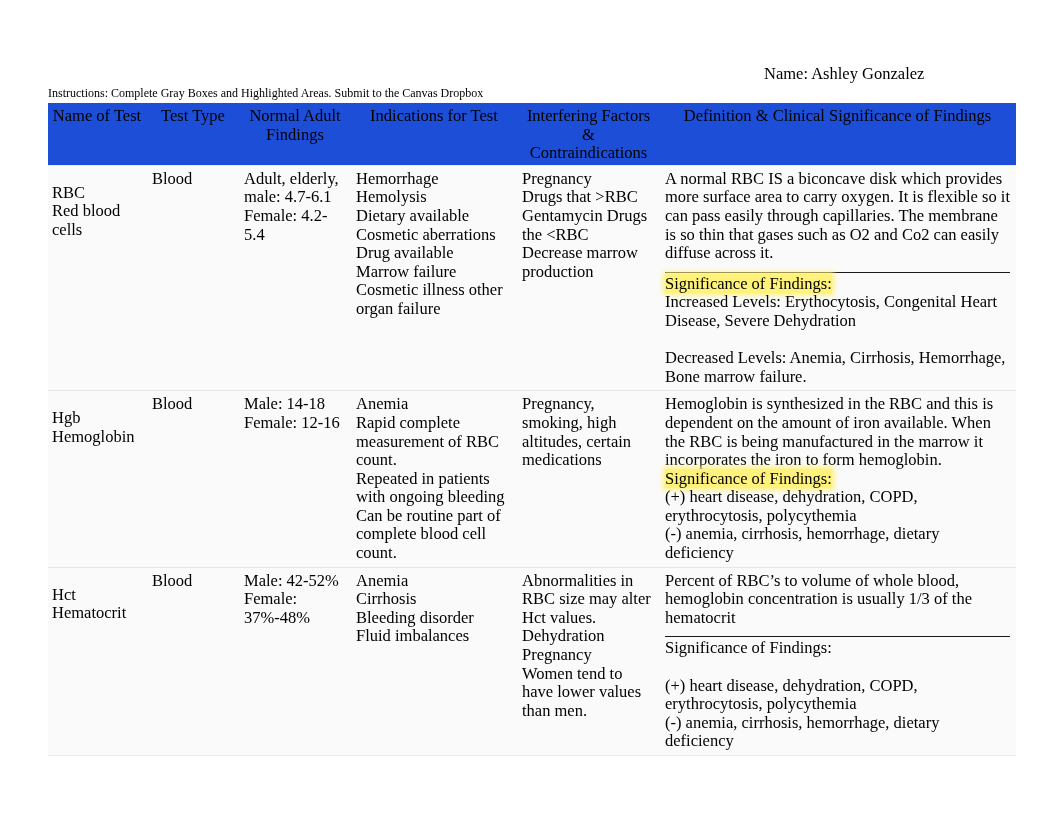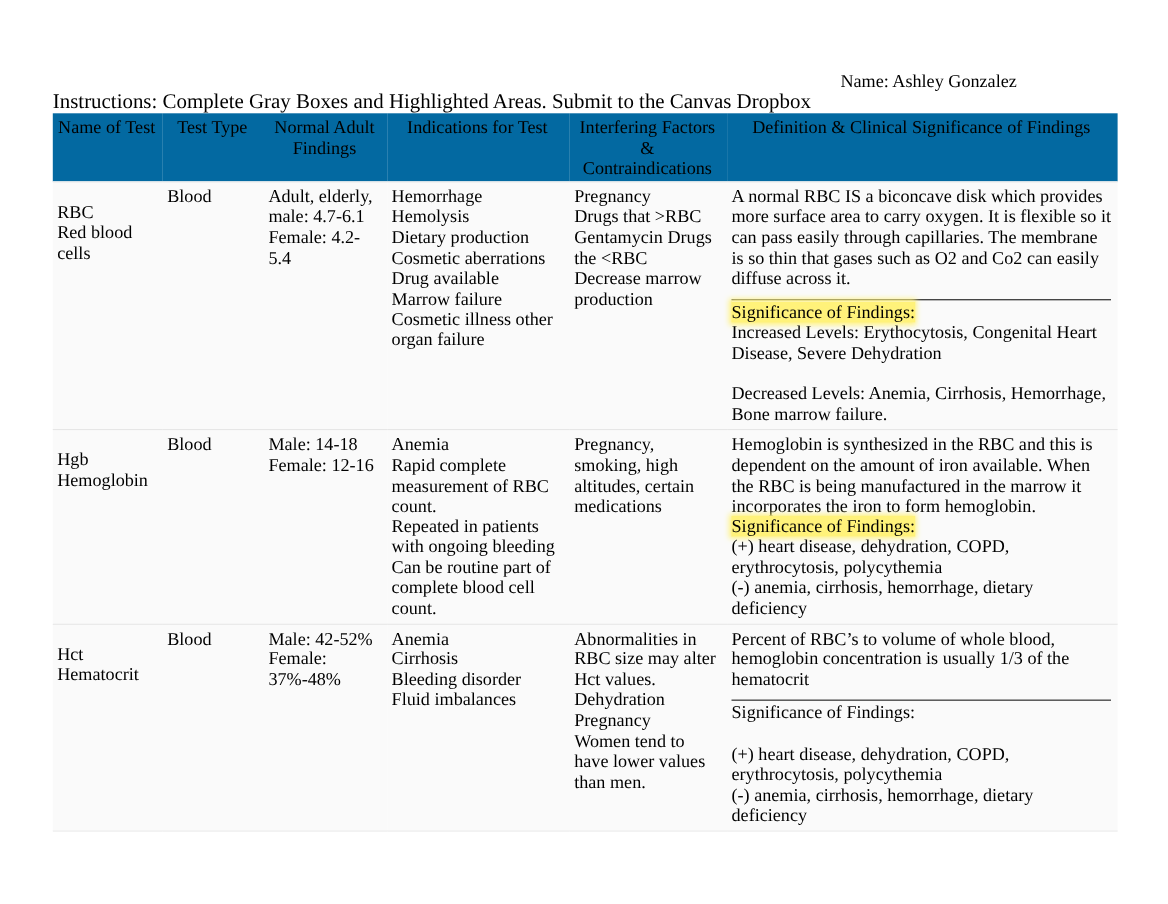--- a/index.html
+++ b/index.html
@@ -30,21 +30,21 @@
     left: 0;
     top: 0;
     font-size: 16.5px;
     line-height: 20px;
     white-space: nowrap;
   }
   .doc-instructions {
     position: absolute;
     left: 0;
     top: 19px;
-    font-size: 19px;
+    font-size: 12px;
     line-height: 20px;
     white-space: nowrap;
   }
   .doc-name {
     position: absolute;
     left: 716px;
     top: 0;
     font-size: 16.5px;
     line-height: 20px;
     white-space: nowrap;
@@ -67,21 +67,21 @@
     vertical-align: top;
     font-size: 16.5px;
     line-height: 18.6px;
     padding: 4px 6px 4px 4px;
     border: none;
     background: #fafafa;
   }
   table.grid th {
     font-weight: normal;
     text-align: center;
-    background: #0369a1;
+    background: #1d4ed8;
     padding-bottom: 2px;
   }
   tr.header-row th { border-bottom: none; }
 
   
   td.col-name, th.col-name   { background: #fcfcfc; }
   td.col-type, th.col-type   { background: #f7f7f7; }
   td.col-normal, th.col-normal { background: #f8f8f8; }
   td.col-ind, th.col-ind     { background: #fbfbfb; }
   td.col-interf, th.col-interf { background: #f7f7f7; margin-left: 16px; }
@@ -151,21 +151,21 @@
           <td class="col-type cell-lines">
             <p>Blood</p>
           </td>
           <td class="col-normal cell-lines">
             <p>Adult, elderly, male: 4.7-6.1</p>
             <p>Female: 4.2-5.4</p>
           </td>
           <td class="col-ind cell-lines">
             <p>Hemorrhage</p>
             <p>Hemolysis</p>
-            <p>Dietary production</p>
+            <p>Dietary available</p>
             <p>Cosmetic aberrations</p>
             <p>Drug available</p>
             <p>Marrow failure</p>
             <p>Cosmetic illness other organ failure</p>
           </td>
           <td class="col-interf cell-lines">
             <p>Pregnancy</p>
             <p>Drugs that &gt;RBC</p>
             <p>Gentamycin Drugs the &lt;RBC</p>
             <p>Decrease marrow production</p>

